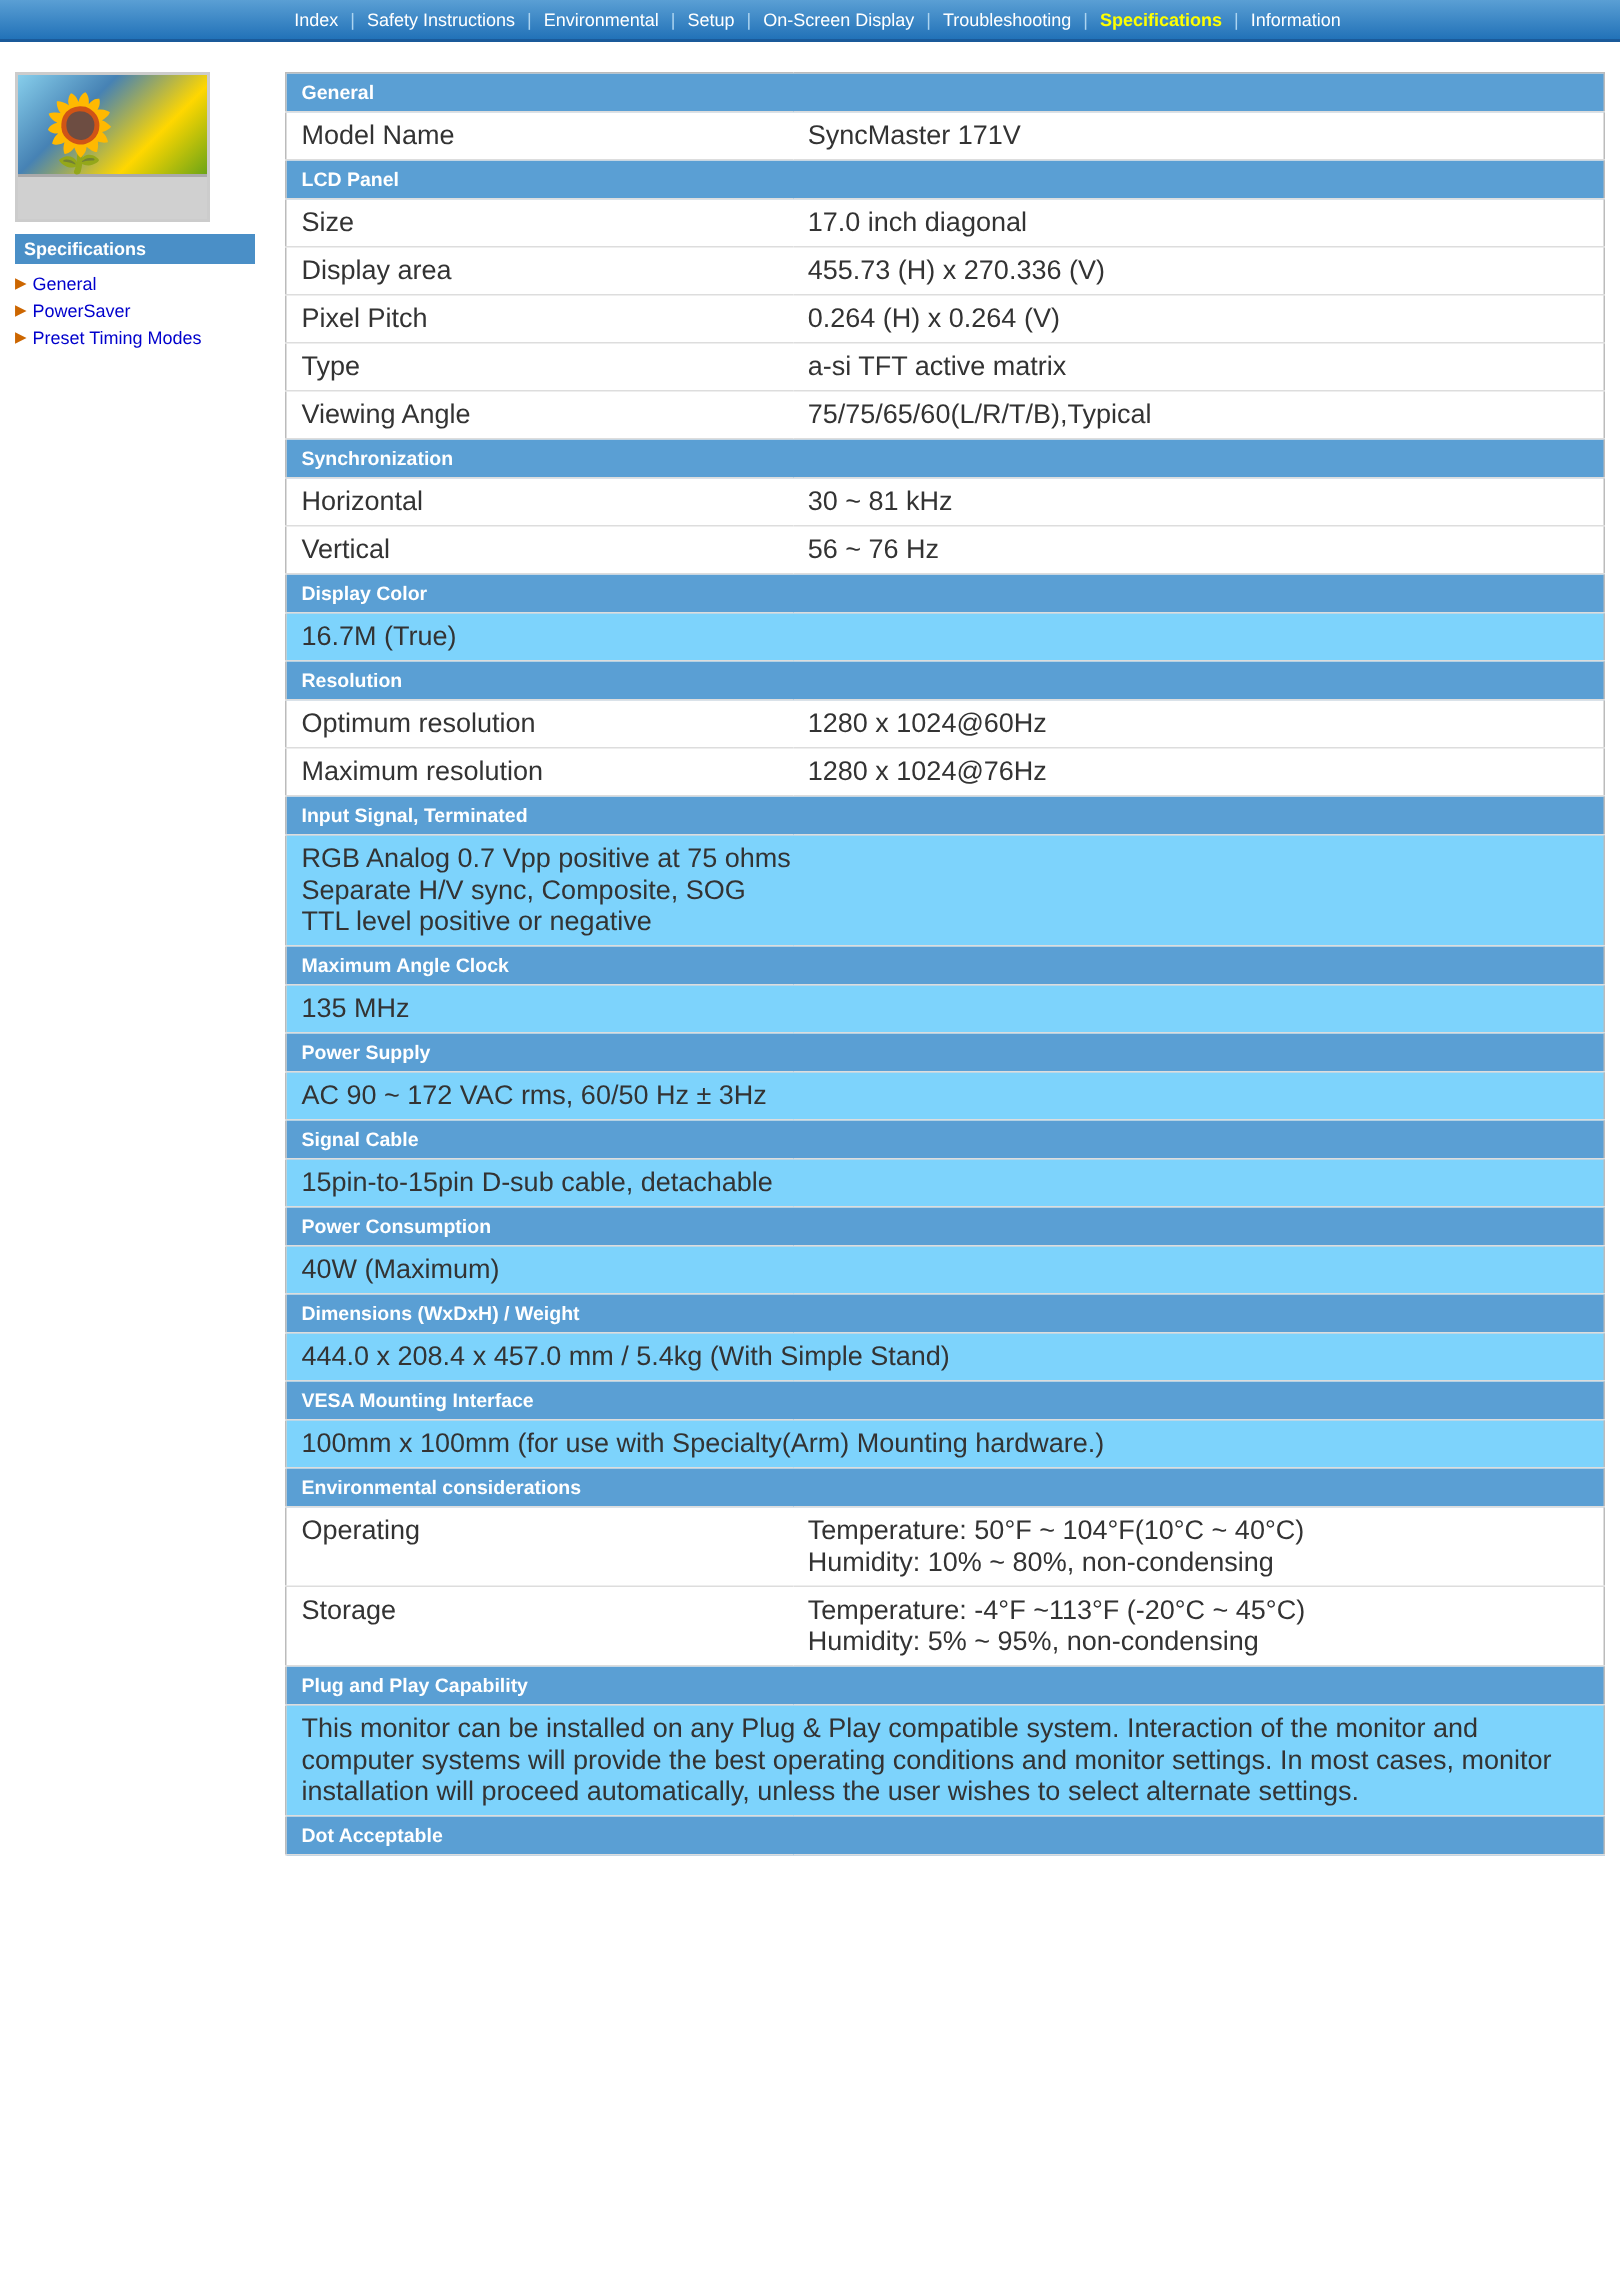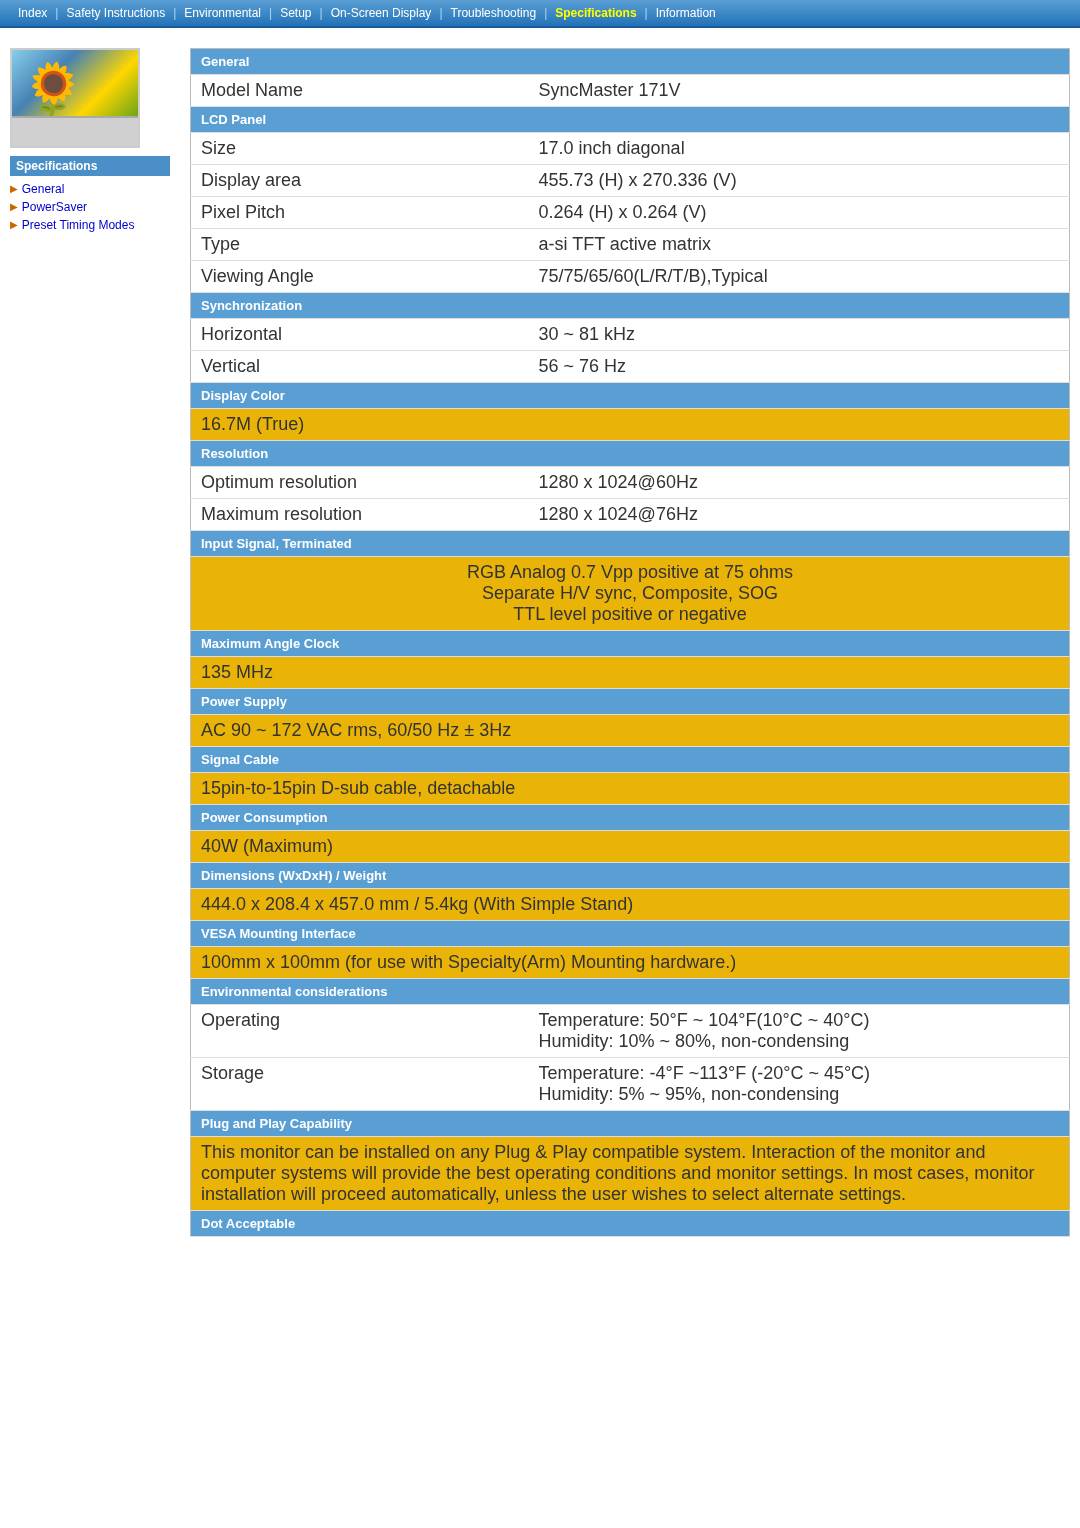--- a/index.html
+++ b/index.html
@@ -13,20 +13,21 @@
 
     
     #topnav {
       background: linear-gradient(to bottom, #5a9fd4, #2272b8);
       border-bottom: 2px solid #1a5a9a;
       padding: 0;
       display: flex;
       align-items: center;
       height: 28px;
       padding-left: 10px;
+      justify-content: center;
     }
     .nav-item {
       color: #fff;
       font-size: 12px;
       padding: 0 8px;
       cursor: pointer;
       text-decoration: none;
       white-space: nowrap;
     }
     .nav-separator {
@@ -140,21 +141,21 @@
     .value-cell {
       color: #333;
     }
     .full-row td {
       width: 100%;
     }
     .specs-table tr:not(.section-header):not(.full-row) td {
       background: #fff;
     }
     .specs-table tr.full-row td {
-      background: #eab308;
+      background: #7dd3fc;
     }
   </style>
 </head>
 <body>
 
 <div id="topnav">
   <a class="nav-item">Index</a>
   <span class="nav-separator">|</span>
   <a class="nav-item">Safety Instructions</a>
   <span class="nav-separator">|</span>
@@ -254,21 +255,21 @@
             <td class="value-cell" style="white-space: pre-line;">1280 x 1024@60Hz</td>
           </tr>
           <tr>
             <td class="label-cell">Maximum resolution</td>
             <td class="value-cell" style="white-space: pre-line;">1280 x 1024@76Hz</td>
           </tr>
           <tr class="section-header">
             <td colspan="2">Input Signal, Terminated</td>
           </tr>
           <tr class="full-row">
-            <td colspan="2" style="white-space: pre-line; text-align: center;">RGB Analog 0.7 Vpp positive at 75 ohms
+            <td colspan="2" style="white-space: pre-line;">RGB Analog 0.7 Vpp positive at 75 ohms
 Separate H/V sync, Composite, SOG
 TTL level positive or negative</td>
           </tr>
           <tr class="section-header">
             <td colspan="2">Maximum Angle Clock</td>
           </tr>
           <tr class="full-row">
             <td colspan="2" style="white-space: pre-line;">135 MHz</td>
           </tr>
           <tr class="section-header">

